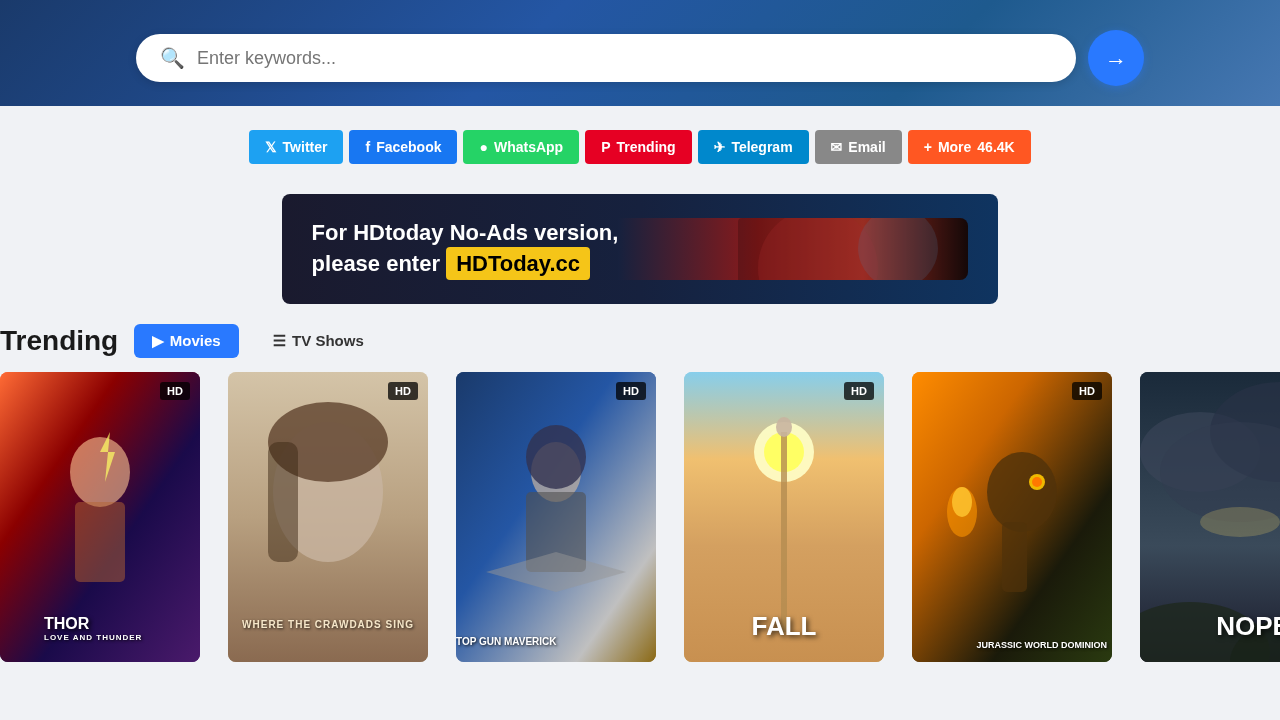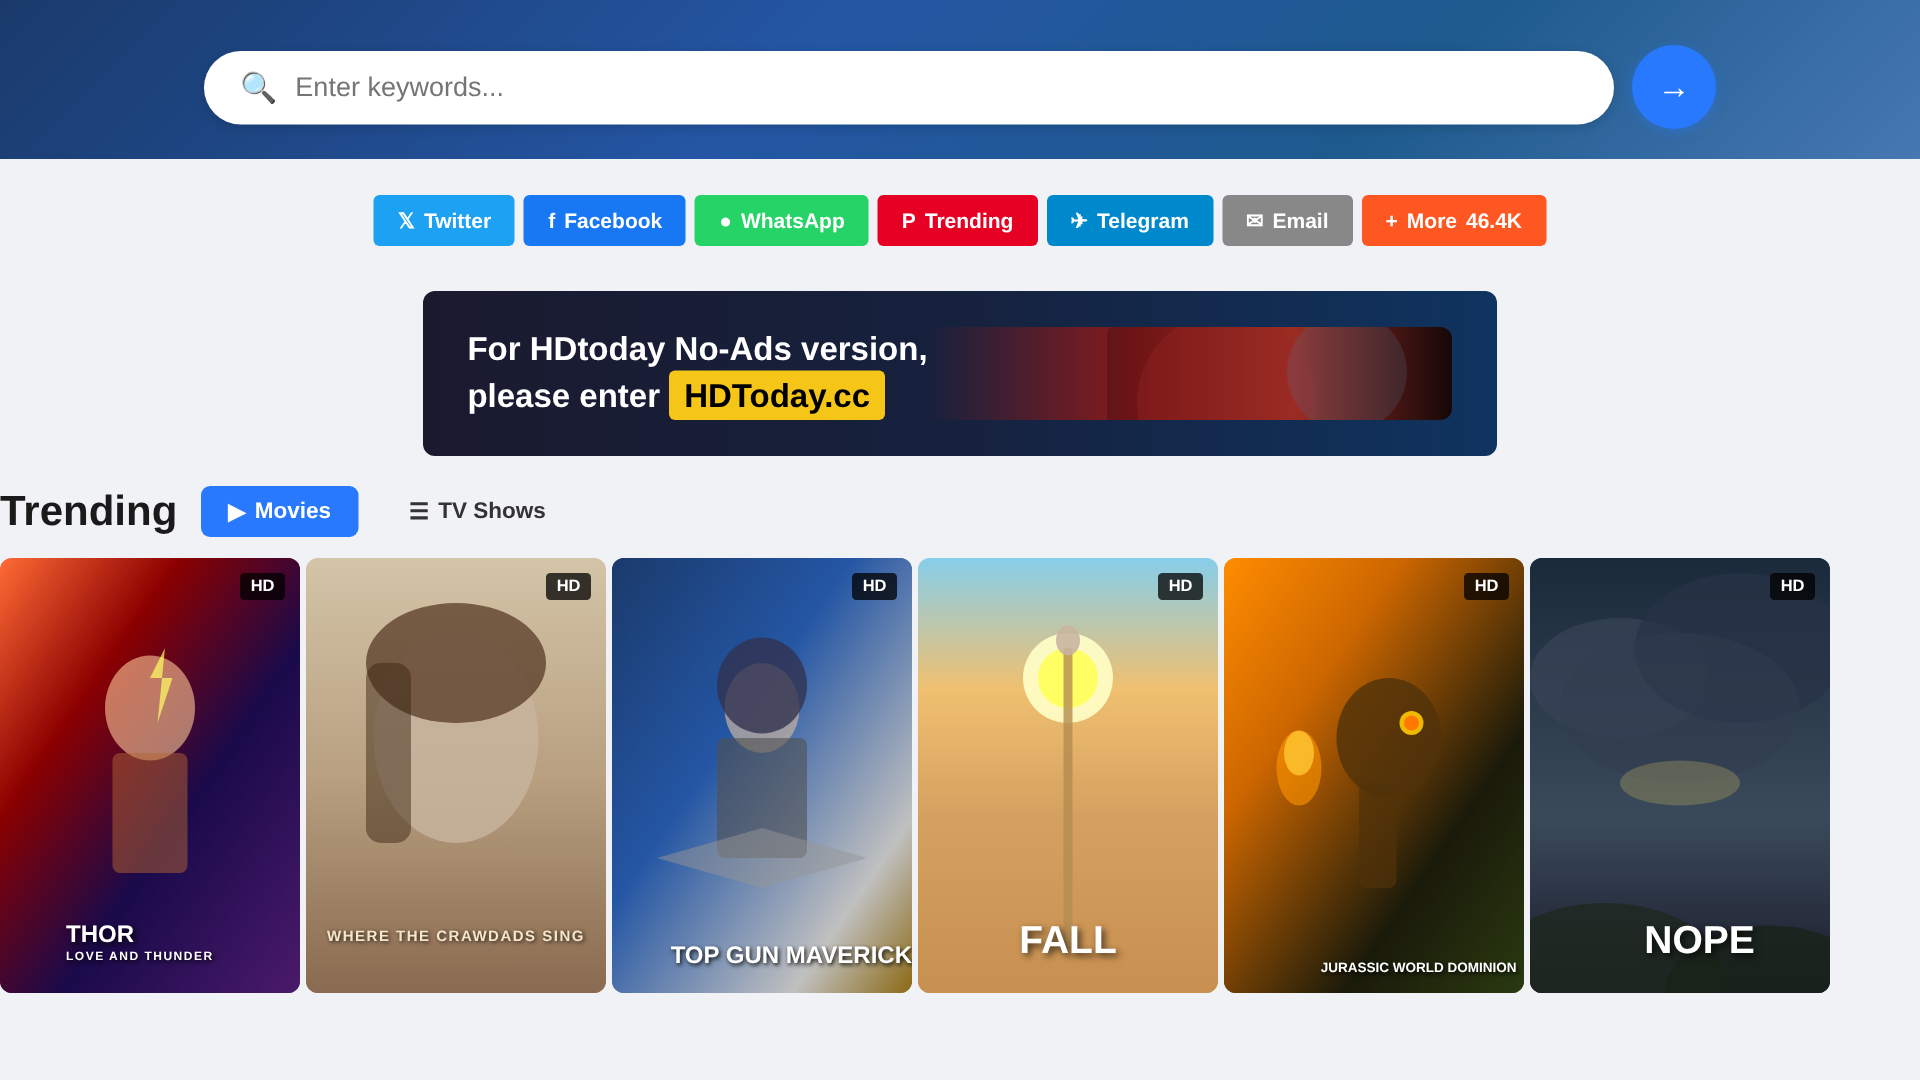--- a/index.html
+++ b/index.html
@@ -194,21 +194,21 @@
     }
 
     .tab-btn.inactive {
       background: transparent;
       color: #333;
     }
 
     
     .movie-grid {
       display: flex;
-      gap: 4px;
+      gap: 28px;
       overflow: hidden;
     }
 
     .movie-card {
       flex: 0 0 calc((1280px - 24px) / 6);
       max-width: 200px;
       border-radius: 8px;
       overflow: hidden;
       position: relative;
       cursor: pointer;
@@ -504,21 +504,21 @@
 
                 <ellipse cx="100" cy="100" rx="25" ry="30" fill="rgba(200,180,160,0.7)"></ellipse>
                 <rect x="70" y="120" width="60" height="80" fill="rgba(80,80,80,0.6)" rx="5"></rect>
 
                 <ellipse cx="100" cy="85" rx="30" ry="32" fill="rgba(50,50,80,0.8)"></ellipse>
 
                 <polygon points="30,200 100,180 170,200 100,220" fill="rgba(150,150,150,0.5)"></polygon>
               </svg>
               <span class="hd-badge">HD</span>
               <div class="topgun-title">
-                <div style="color:white;font-size:16px;font-weight:900;text-align:right;text-shadow:1px 1px 3px rgba(0,0,0,0.9);">TOP GUN MAVERICK</div>
+                <div style="color:white;font-size:10px;font-weight:900;text-align:left;text-shadow:1px 1px 3px rgba(0,0,0,0.9);">TOP GUN MAVERICK</div>
               </div>
             </div>
           </div>
 
           <div class="movie-card">
             <div class="movie-poster poster-fall">
               <svg width="200" height="290" viewBox="0 0 200 290" xmlns="http://www.w3.org/2000/svg">
                 <defs>
                   <linearGradient id="fallGrad" x1="0%" y1="0%" x2="0%" y2="100%">
                     <stop offset="0%" style="stop-color:#87ceeb"></stop>

